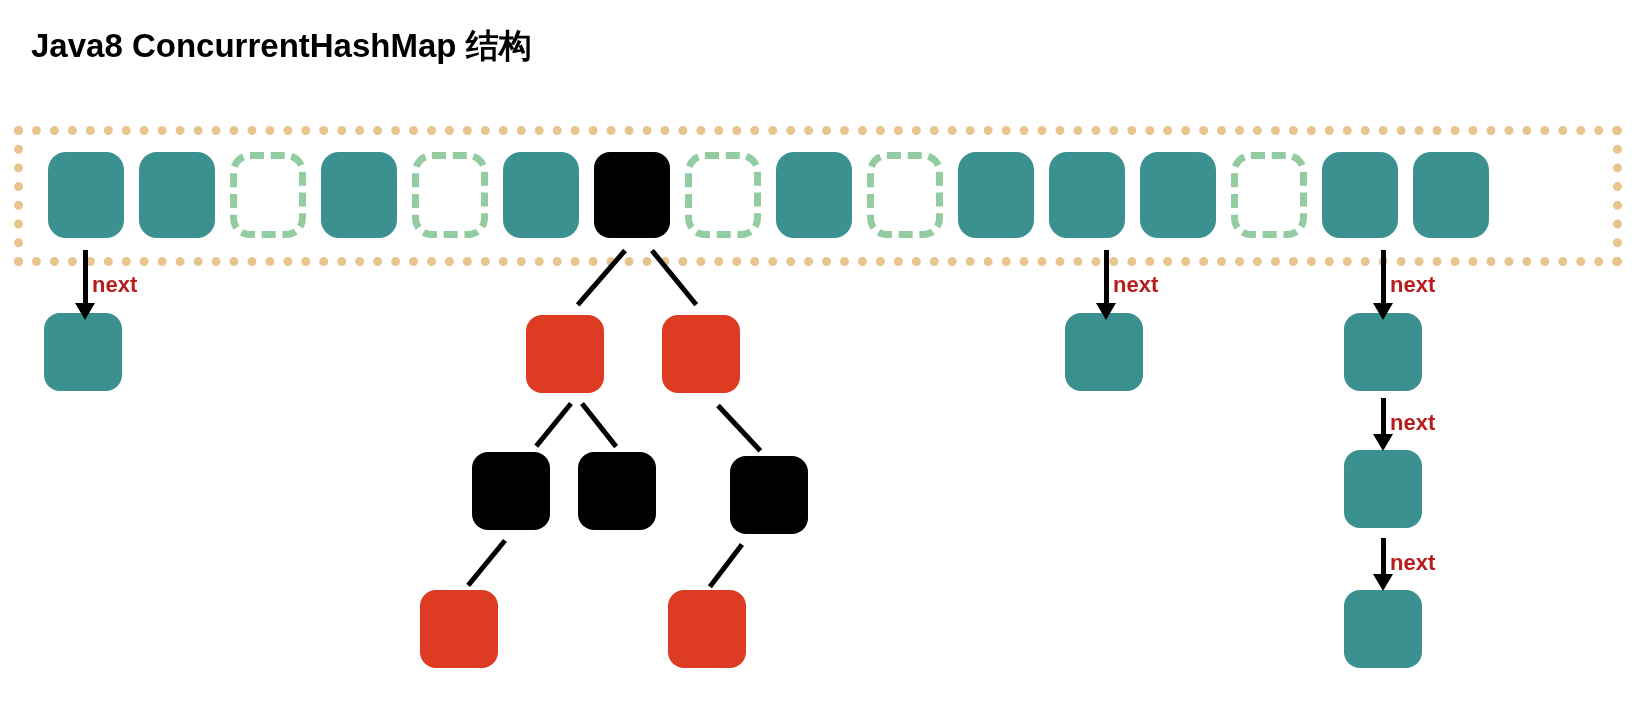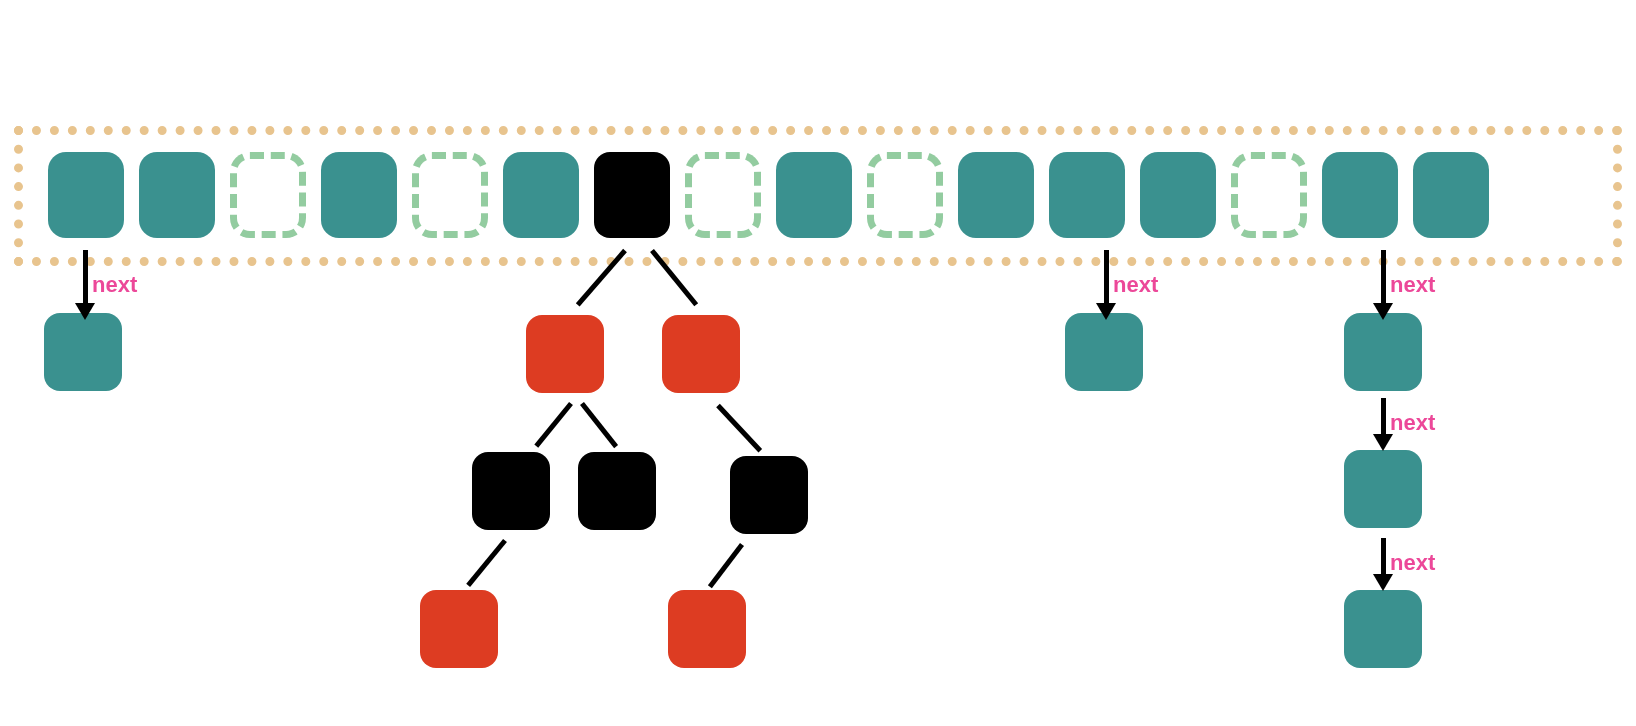--- a/index.html
+++ b/index.html
@@ -93,37 +93,38 @@
     width: 0;
     height: 0;
     border-left: 10px solid transparent;
     border-right: 10px solid transparent;
     border-top: 17px solid #000000;
   }
   .next-label {
     position: absolute;
     font-size: 22px;
     font-weight: bold;
-    color: #ec4899;
+    color: #b91c1c;
     white-space: nowrap;
     font-family: "Liberation Sans", sans-serif;
   }
   
   .edge {
     position: absolute;
     height: 5px;
     background: #000000;
     transform-origin: 0 50%;
   }
 </style>
 </head>
 <body>
 
 <div id="canvas">
 
+  <div id="title">Java8 ConcurrentHashMap 结构</div>
 
   <div id="array-container"></div>
   <div id="array-cells">
       <div class="cell filled" style="left: 34px;"></div>
       <div class="cell filled" style="left: 125px;"></div>
       <div class="cell empty" style="left: 216px;"></div>
       <div class="cell filled" style="left: 307px;"></div>
       <div class="cell empty" style="left: 398px;"></div>
       <div class="cell filled" style="left: 489px;"></div>
       <div class="cell black" style="left: 580px;"></div>

